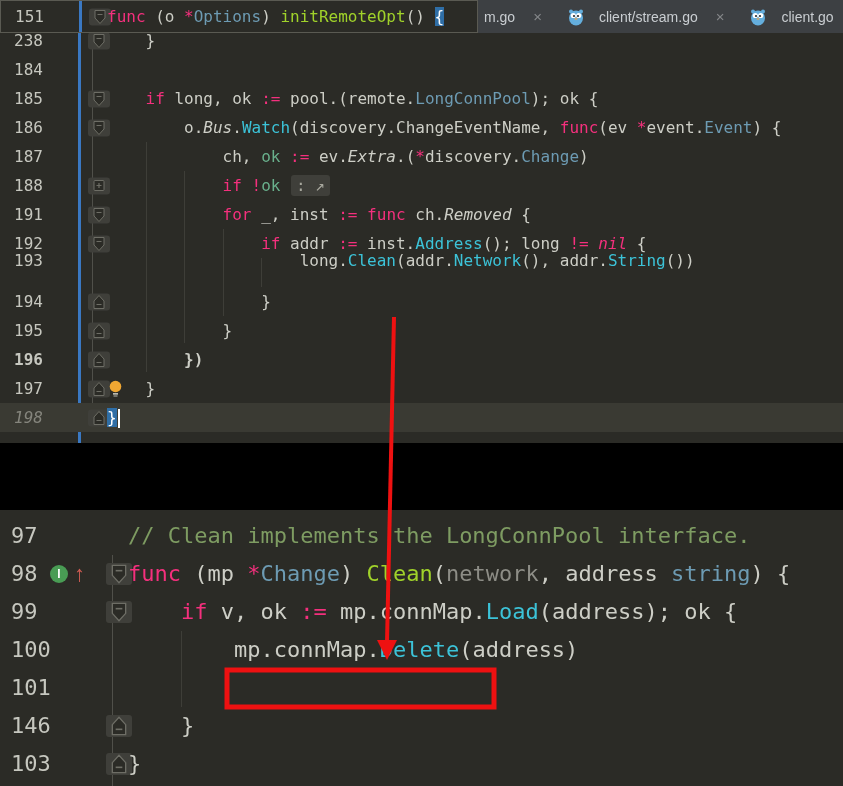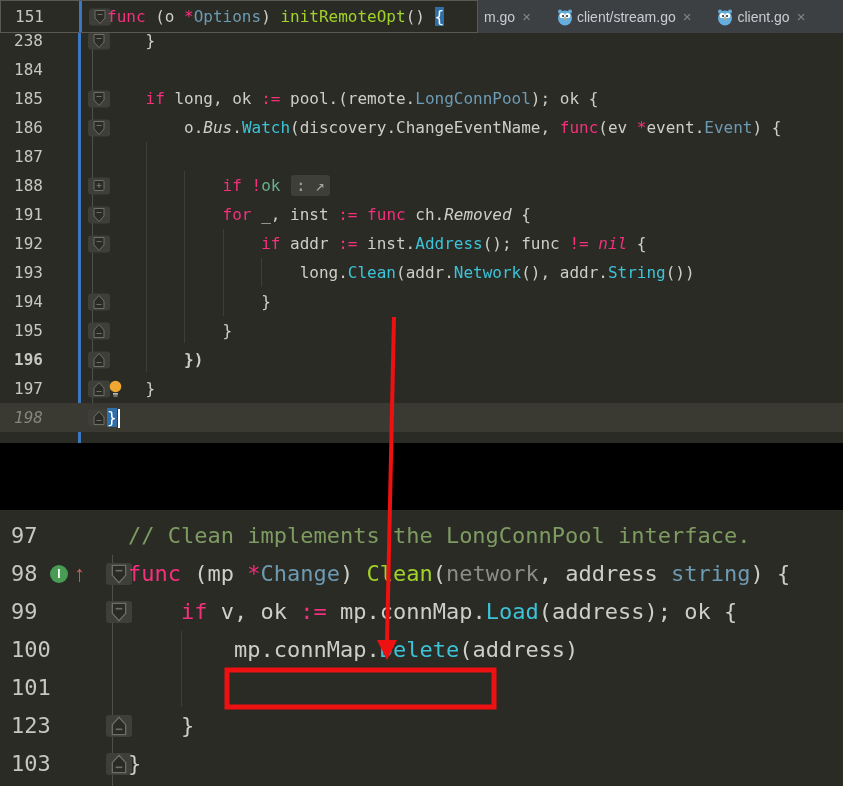--- a/index.html
+++ b/index.html
@@ -14,21 +14,21 @@
     --bulb:#f0a732; --gopher_blue:#64aedd;
   }
   html,body{margin:0;padding:0;}
   body{width:843px;height:786px;position:relative;background:var(--divider);
        font-family:"DejaVu Sans Mono",monospace;overflow:hidden;}
 
   
   .tabbar{position:absolute;top:0;left:0;width:843px;height:33px;background:var(--tab_bar_bg);
           display:flex;align-items:center;box-sizing:border-box;padding-left:484px;gap:26px;
           font-family:"Liberation Sans",sans-serif;font-size:14px;color:#c9cdd1;z-index:2;}
-  .tab{display:flex;align-items:center;gap:4px;white-space:nowrap;}
+  .tab{display:flex;align-items:center;gap:15px;white-space:nowrap;}
   .tab .close{color:#85878a;font-size:15px;margin-left:3px;}
 
   
   .sticky{position:absolute;left:0;top:0;width:478px;height:33px;background:var(--editor_bg);
           border:1px solid #5a5a52;box-sizing:border-box;z-index:6;}
   .sticky .num{position:absolute;left:14px;top:0;line-height:31px;font-size:16px;color:var(--line_number);}
   .sticky .vcs{position:absolute;left:78px;top:0;width:3px;height:31px;background:var(--vcs_bar);}
   .sticky .gicon{position:absolute;left:87px;top:50%;transform:translateY(-50%);}
   .sticky .code{position:absolute;left:106px;top:0;line-height:31px;font-size:16px;white-space:pre;}
 
@@ -150,20 +150,21 @@
       <div class="row" style="top: 80px;">
         <span class="num">186</span>
         <svg width="12" height="15" viewBox="0 0 12 15" class="gicon fold">
           <polygon points="1,1 11,1 11,8.5 6,14 1,8.5" stroke="#6e6e66" fill="#2b2b26" stroke-width="1"></polygon>
           <line x1="3.5" y1="5" x2="8.5" y2="5" stroke="#6e6e66" stroke-width="1.2"></line>
         </svg>
         <span class="code"><span class="txt">        o.</span><span class="field">Bus</span><span class="txt">.</span><span class="call">Watch</span><span class="txt">(discovery.ChangeEventName, </span><span class="kw">func</span><span class="txt">(ev </span><span class="kw">*</span><span class="txt">event.</span><span class="ty">Event</span><span class="txt">) {</span></span>
       </div>
       <div class="row" style="top: 109px;">
         <span class="num">187</span>
+        <span class="code"><span class="txt">            ch, </span><span class="ok">ok</span><span class="txt"> </span><span class="kw">:=</span><span class="txt"> ev.</span><span class="field">Extra</span><span class="txt">.(</span><span class="kw">*</span><span class="txt">discovery.</span><span class="ty">Change</span><span class="txt">)</span></span>
       </div>
       <div class="row" style="top: 138px;">
         <span class="num">188</span>
         <svg width="12" height="15" viewBox="0 0 12 15" class="gicon fold">
           <rect x="1" y="2" width="10" height="10" rx="1" stroke="#6e6e66" fill="#2b2b26" stroke-width="1"></rect>
           <line x1="6" y1="4.5" x2="6" y2="9.5" stroke="#6e6e66" stroke-width="1.2"></line>
           <line x1="3.5" y1="7" x2="8.5" y2="7" stroke="#6e6e66" stroke-width="1.2"></line>
         </svg>
         <span class="code"><span class="txt">            </span><span class="kw">if</span><span class="txt"> </span><span class="kw">!</span><span class="ok">ok</span><span class="txt"> </span><span class="fold">: ↗</span></span>
       </div>
@@ -174,23 +175,23 @@
           <line x1="3.5" y1="5" x2="8.5" y2="5" stroke="#6e6e66" stroke-width="1.2"></line>
         </svg>
         <span class="code"><span class="txt">            </span><span class="kw">for</span><span class="txt"> _, inst </span><span class="kw">:=</span><span class="txt"> </span><span class="kw">func</span><span class="txt"> ch.</span><span class="field">Removed</span><span class="txt"> {</span></span>
       </div>
       <div class="row" style="top: 196px;">
         <span class="num">192</span>
         <svg width="12" height="15" viewBox="0 0 12 15" class="gicon fold">
           <polygon points="1,1 11,1 11,8.5 6,14 1,8.5" stroke="#6e6e66" fill="#2b2b26" stroke-width="1"></polygon>
           <line x1="3.5" y1="5" x2="8.5" y2="5" stroke="#6e6e66" stroke-width="1.2"></line>
         </svg>
-        <span class="code"><span class="txt">                </span><span class="kw">if</span><span class="txt"> addr </span><span class="kw">:=</span><span class="txt"> inst.</span><span class="call">Address</span><span class="txt">(); func </span><span class="kw">!=</span><span class="txt"> </span><span class="kwi">nil</span><span class="txt"> {</span></span>
-      </div>
-      <div class="row" style="top: 225px;">
+        <span class="code"><span class="txt">                </span><span class="kw">if</span><span class="txt"> addr </span><span class="kw">:=</span><span class="txt"> inst.</span><span class="call">Address</span><span class="txt">(); long </span><span class="kw">!=</span><span class="txt"> </span><span class="kwi">nil</span><span class="txt"> {</span></span>
+      </div>
+      <div class="row" style="top: 213px;">
         <span class="num">193</span>
         <span class="code"><span class="txt">                    long.</span><span class="call">Clean</span><span class="txt">(addr.</span><span class="call">Network</span><span class="txt">(), addr.</span><span class="call">String</span><span class="txt">())</span></span>
       </div>
       <div class="row" style="top: 254px;">
         <span class="num">194</span>
         <svg width="12" height="15" viewBox="0 0 12 15" class="gicon fold">
           <polygon points="1,14 11,14 11,6.5 6,1 1,6.5" stroke="#6e6e66" fill="#2b2b26" stroke-width="1"></polygon>
           <line x1="3.5" y1="10" x2="8.5" y2="10" stroke="#6e6e66" stroke-width="1.2"></line>
         </svg>
         <span class="code"><span class="txt">                }</span></span>
@@ -274,21 +275,21 @@
         <span class="code"><span class="txt">    </span><span class="kw">if</span><span class="txt"> v, ok </span><span class="kw">:=</span><span class="txt"> mp.connMap.</span><span class="call">Load</span><span class="txt">(address); ok {</span></span>
       </div>
       <div class="row" style="top: 121px;">
         <span class="num">100</span>
         <span class="code"><span class="txt">        mp.connMap.</span><span class="call">Delete</span><span class="txt">(address)</span></span>
       </div>
       <div class="row" style="top: 159px;">
         <span class="num">101</span>
       </div>
       <div class="row" style="top: 197px;">
-        <span class="num">123</span>
+        <span class="num">146</span>
         <svg width="16" height="20" viewBox="0 0 12 15" class="gicon fold">
           <polygon points="1,14 11,14 11,6.5 6,1 1,6.5" stroke="#6e6e66" fill="#2b2b26" stroke-width="1"></polygon>
           <line x1="3.5" y1="10" x2="8.5" y2="10" stroke="#6e6e66" stroke-width="1.2"></line>
         </svg>
         <span class="code"><span class="txt">    }</span></span>
       </div>
       <div class="row" style="top: 235px;">
         <span class="num">103</span>
         <svg width="16" height="20" viewBox="0 0 12 15" class="gicon fold">
           <polygon points="1,14 11,14 11,6.5 6,1 1,6.5" stroke="#6e6e66" fill="#2b2b26" stroke-width="1"></polygon>

